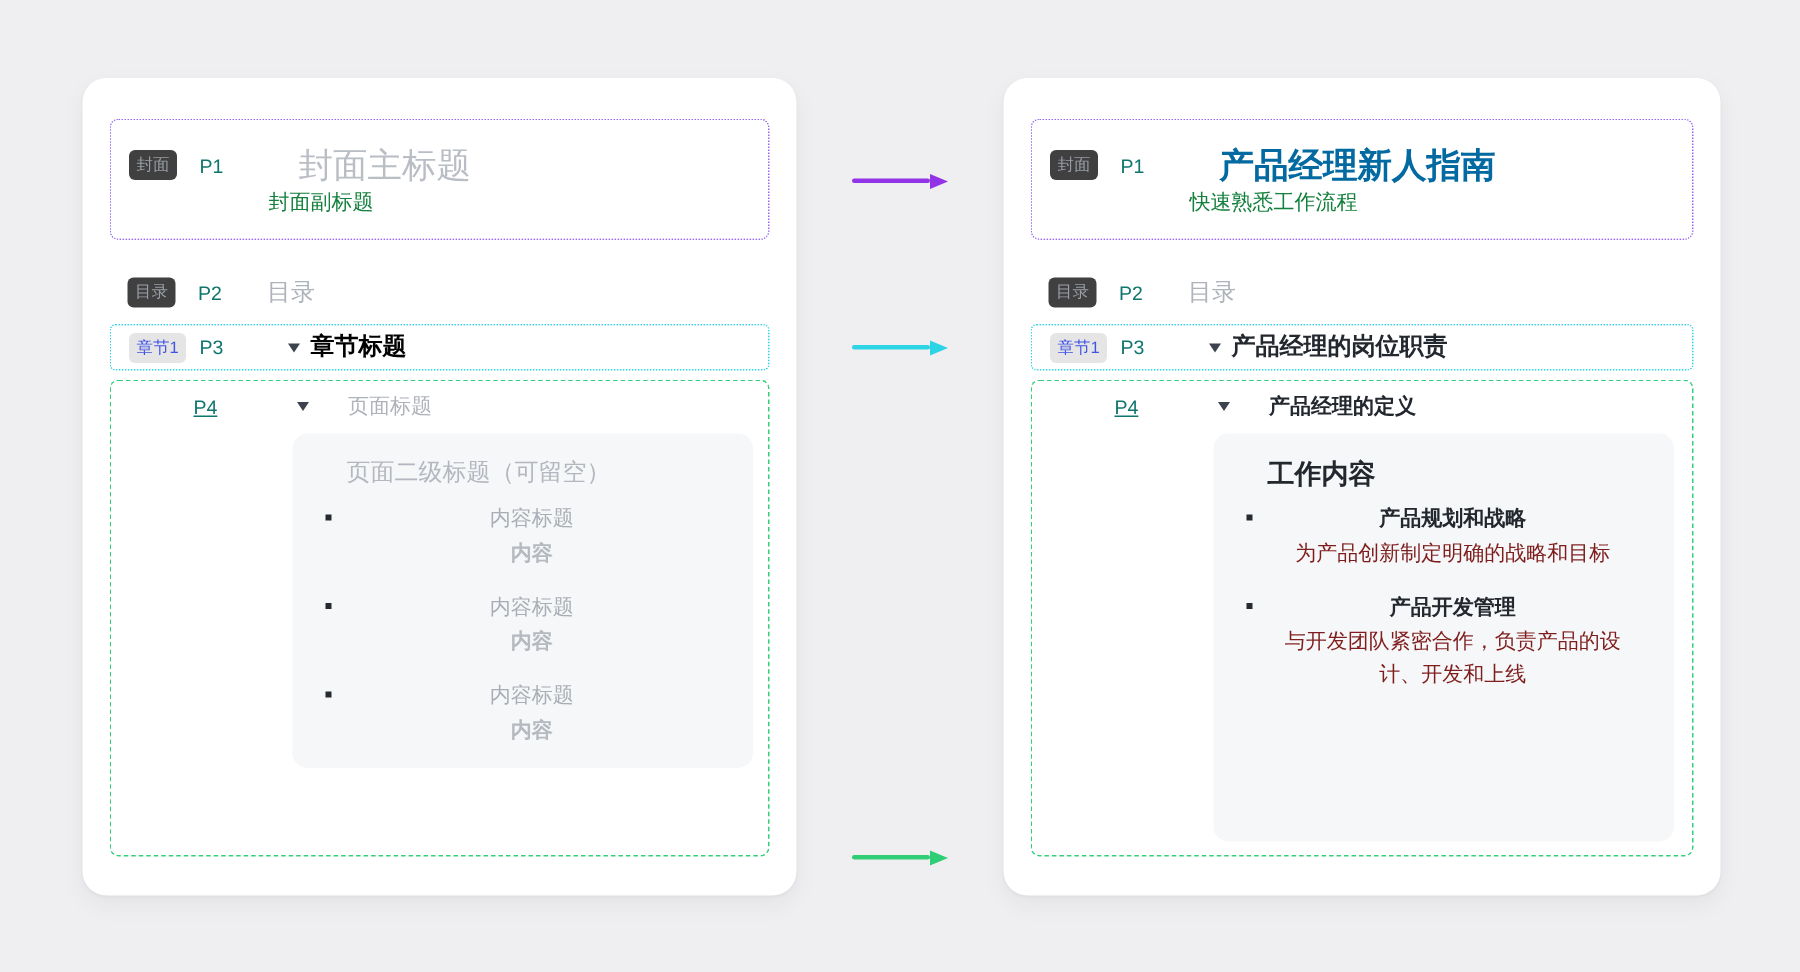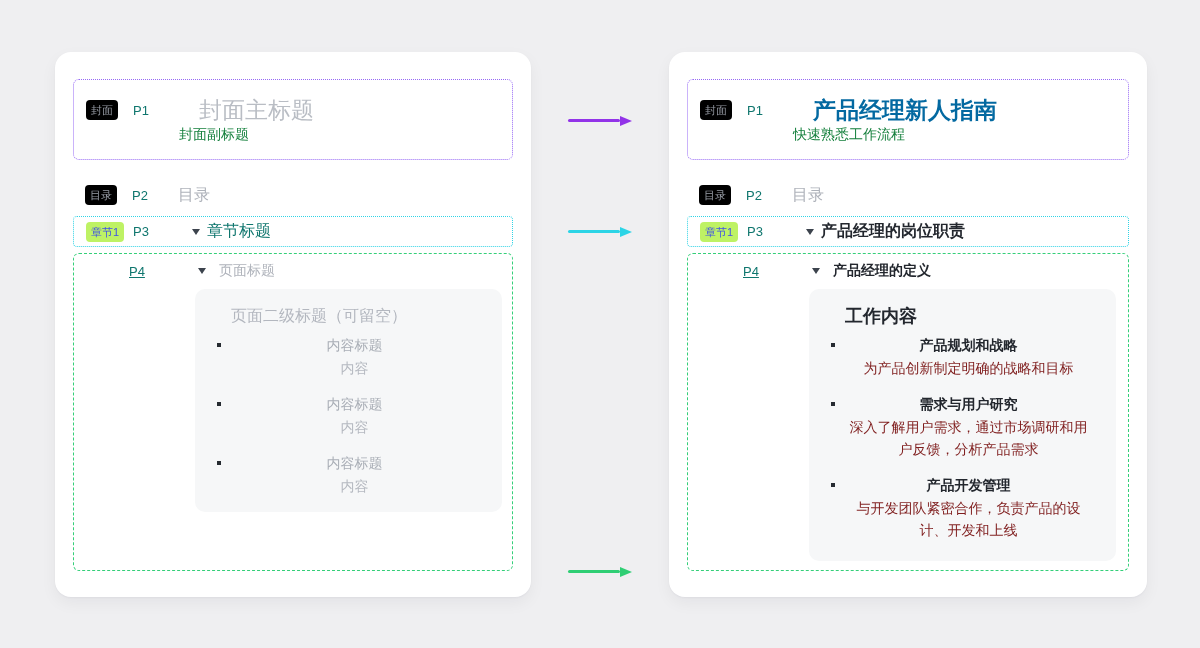--- a/index.html
+++ b/index.html
@@ -26,22 +26,22 @@
   .box-chapter { top:164px; height:31px;  border:1px dotted var(--cyan-border,#31d3e5);   border-radius:4px; }
   .box-page    { top:201px; height:318px; border:1px dashed var(--green-border,#34cf79);  border-radius:6px; }
 
   
   .row { display:flex; align-items:center; }
   .badge-col { width:40px; margin-left:12px; display:flex; justify-content:flex-start; flex:none; }
   .badge {
     display:inline-block; font-size:11px; line-height:14px; padding:3px 5px;
     border-radius:4px; white-space:nowrap;
   }
-  .badge-gray { background:#000000; color:#989da6; }
-  .badge-blue { background:#bef264; color:var(--badge-blue,#4153e5); }
+  .badge-gray { background:#404040; color:#989da6; }
+  .badge-blue { background:#e5e5e5; color:var(--badge-blue,#4153e5); }
   .pnum { width:46px; margin-left:7px; flex:none; font-size:13px; color:#0f766e; }
 
   .caret {
     width:0; height:0; flex:none;
     border-left:4.5px solid transparent; border-right:4.5px solid transparent;
     border-top:6px solid #3c434d;
   }
 
   
   .row-cover { position:absolute; top:15px; left:0; right:0; height:30px; }
@@ -51,28 +51,28 @@
   .cover-subtitle { position:absolute; left:105px; top:44px; font-size:14px; line-height:20px; color:#15803d; }
 
   
   .row-toc { position:absolute; top:130px; left:0; right:0; height:26px; padding-left:18px; }
   .toc-title { font-size:16px; color:#aeb2ba; }
 
   
   .row-chapter { height:100%; }
   .row-chapter .caret { margin-left:13px; }
   .chapter-title { margin-left:7px; font-size:16px; white-space:nowrap; }
-  .card-template .chapter-title { color:#0f766e; font-weight:400; }
+  .card-template .chapter-title { color:#000000; font-weight:700; }
   .card-filled   .chapter-title { color:#23272e; font-weight:700; }
 
   
   .row-page { position:absolute; top:4px; left:0; right:0; height:26px; }
   .row-page .pnum { margin-left:55px;text-decoration:underline; }
   .row-page .caret { margin-left:23px; }
-  .page-title { margin-left:13px; font-size:14px; white-space:nowrap; }
+  .page-title { margin-left:26px; font-size:14px; white-space:nowrap; }
   .card-template .page-title { color:#aeb2ba; font-weight:400; }
   .card-filled   .page-title { color:#23272e; font-weight:700; }
 
   
   .content-box {
     position:absolute; left:121px; top:35px; width:307px;
     background:#f6f7f8; border-radius:10px;
     padding:16px 24px 0 36px; overflow:hidden;
   }
   .card-template .content-box { height:223px; }
@@ -80,21 +80,21 @@
   .content-subtitle { line-height:22px; margin-bottom:7px; white-space:nowrap; }
   .card-template .content-subtitle { font-size:16px; color:#b3b7bf; font-weight:400; }
   .card-filled   .content-subtitle { font-size:18px; color:#23272e; font-weight:700; }
 
   .item { position:relative; margin-bottom:14px;text-align:center; }
   .bullet { position:absolute; left:-14px; top:9px; width:4px; height:4px; background:#262b31; }
   .item-title { font-size:14px; line-height:23px; }
   .card-template .item-title { color:#a9aeb6; font-weight:400; }
   .card-filled   .item-title { color:#23272e; font-weight:700; }
   .item-desc { font-size:14px; line-height:22px; }
-  .card-template .item-desc { color:#b5b9c0; }
+  .card-template .item-desc { color:#b5b9c0;font-weight:bold; }
   .card-filled   .item-desc { color:#7f1d1d; }
 
   
   .arrow { position:absolute; left:568px; width:52px; height:3px; border-radius:2px; }
   .arrow::after {
     content:""; position:absolute; right:-12px; top:50%; transform:translateY(-50%);
     border-top:5.5px solid transparent; border-bottom:5.5px solid transparent;
     border-left:12px solid currentColor;
   }
   .arrow-purple { top:119px; background:var(--purple-arrow,#9233e8); color:var(--purple-arrow,#9233e8); }
@@ -209,25 +209,20 @@
       </div>
       <div class="content-box">
         <div class="content-subtitle">工作内容</div>
         <div class="item">
           <span class="bullet"></span>
           <div class="item-title">产品规划和战略</div>
           <div class="item-desc">为产品创新制定明确的战略和目标</div>
         </div>
         <div class="item">
           <span class="bullet"></span>
-          <div class="item-title">需求与用户研究</div>
-          <div class="item-desc">深入了解用户需求，通过市场调研和用户反馈，分析产品需求</div>
-        </div>
-        <div class="item">
-          <span class="bullet"></span>
           <div class="item-title">产品开发管理</div>
           <div class="item-desc">与开发团队紧密合作，负责产品的设计、开发和上线</div>
         </div>
       </div>
     </div>
   </div>
 
 </div>
 
 </body></html>

